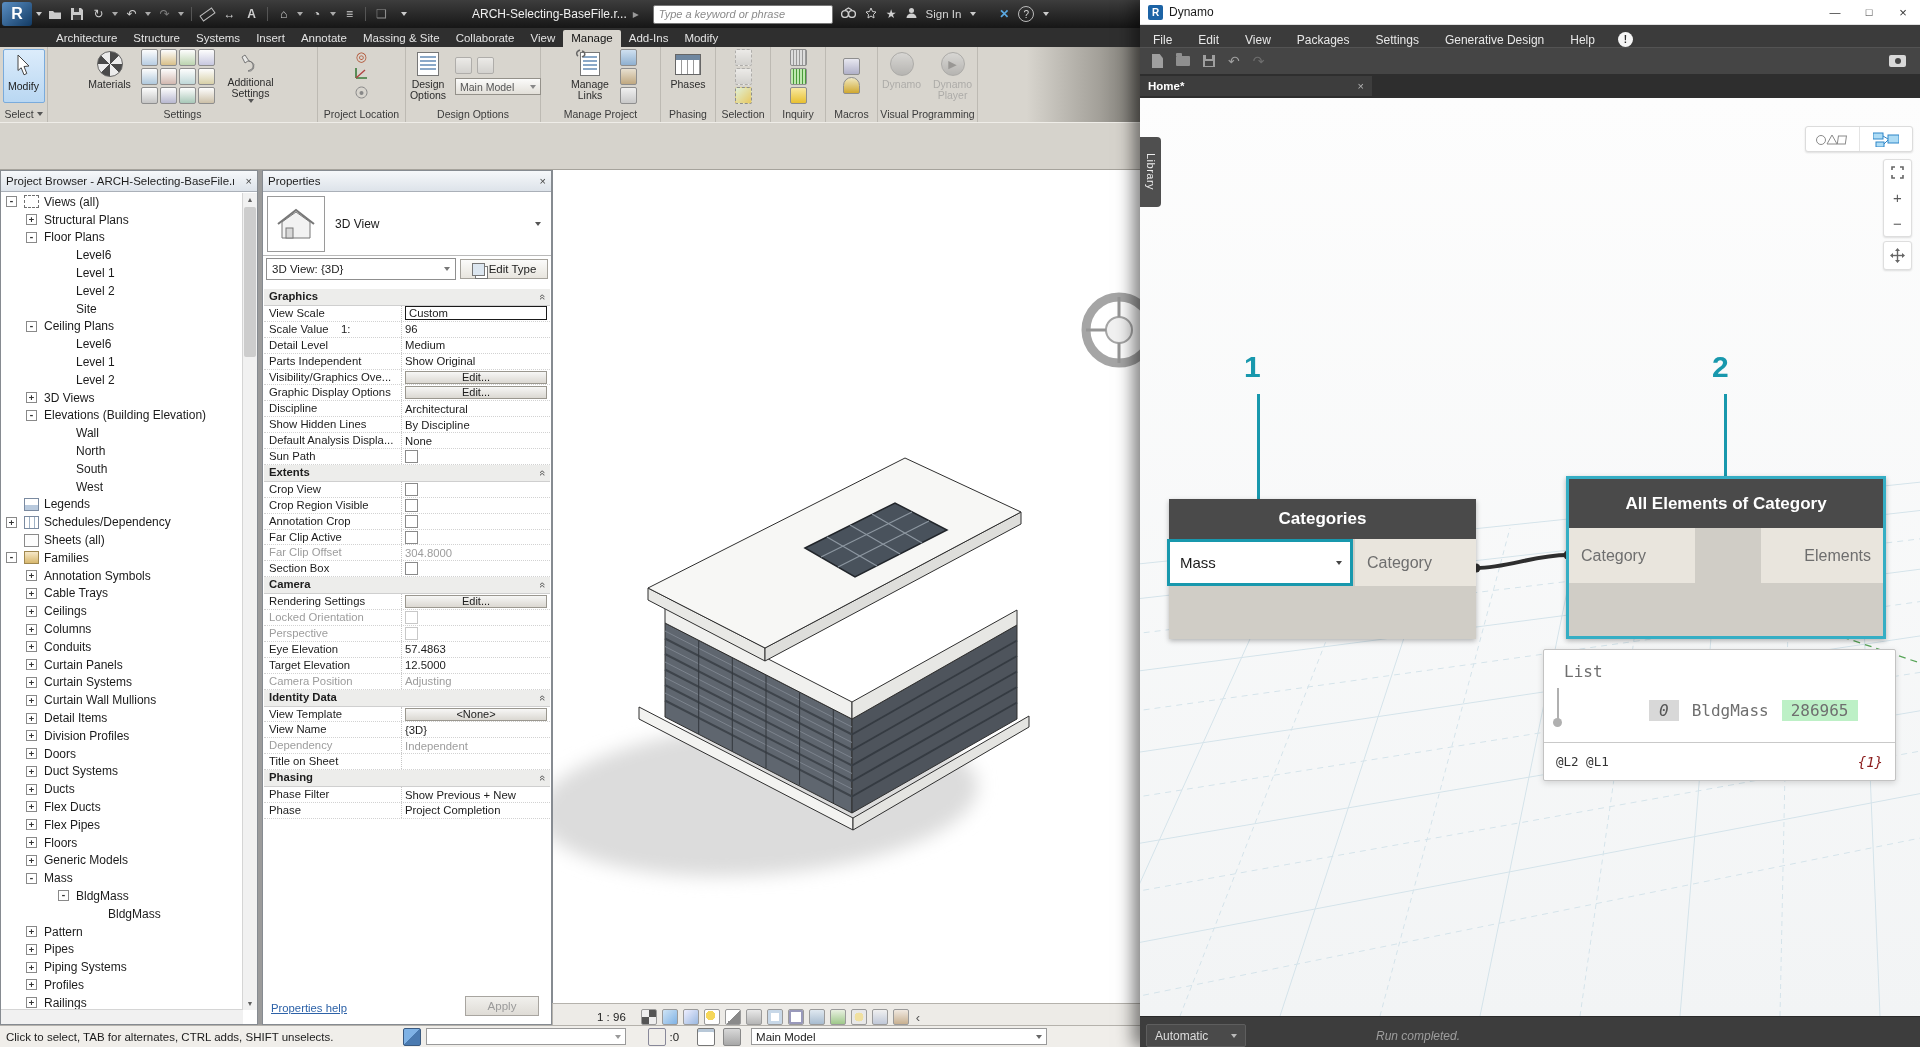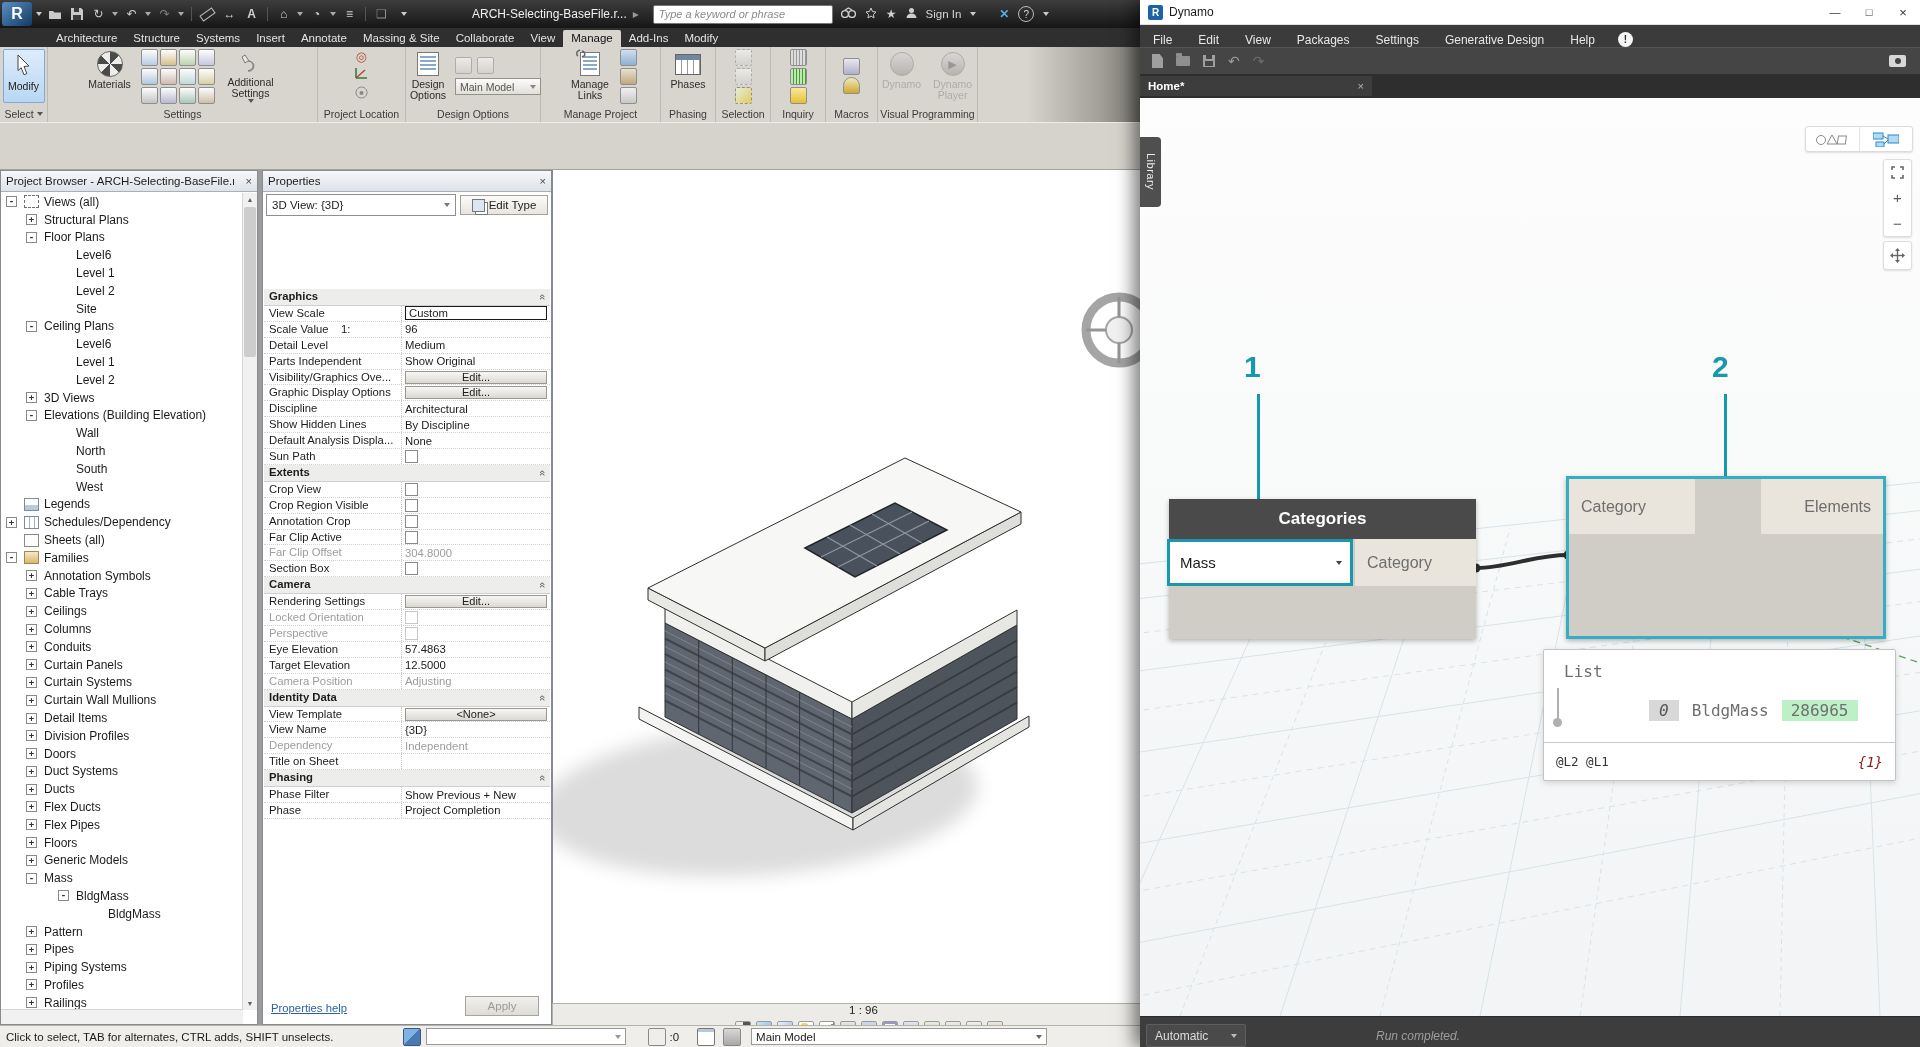--- a/index.html
+++ b/index.html
@@ -86,21 +86,21 @@
   .prow[data-k="inp"] .pv-inp{display:flex;align-items:center;border:1.5px solid #1a1a1a;background:#fff;height:12px;flex:1;padding:0 3px;}
   .prow[data-k="btn"] .pv-btn{display:block;flex:1;font-size:11px;font-family:"Liberation Sans",sans-serif;background:linear-gradient(#f7f7f6,#dbd8d2);border:1px solid #9a978f;height:13px;line-height:11px;color:#1c1c1c;padding:0;}
   .prow[data-k="chk"] .pv-chk{display:block;width:11px;height:11px;border:1px solid #8a8a8a;background:#fff;}
   .prow[data-g="1"] .pl,.prow[data-g="1"] .pv-txt{color:#9d9d9d;}
   .prow[data-g="1"] .pv-chk{border-color:#c8c8c8;}
   #prop-help{position:absolute;left:8px;bottom:10px;font-size:11.3px;color:#2d62a8;text-decoration:underline;}
   #apply-btn{position:absolute;right:12px;bottom:8px;width:74px;height:20px;background:linear-gradient(#f1f0ed,#dfdcd6);border:1px solid #a8a5a0;color:#9a9a9a;font-size:11.5px;font-family:"Liberation Sans",sans-serif;}
   
   #rv-canvas{position:absolute;left:552px;top:0;width:588px;height:833px;background:#fff;border-left:1px solid #868b91;overflow:hidden;}
   
-  #rv-viewbar{position:absolute;left:552px;top:833px;width:588px;height:28px;background:#edebe7;border:1px solid #b5b2ac;border-right:none;box-sizing:border-box;display:flex;align-items:center;gap:5px;padding-left:44px;flex-direction:column;}
+  #rv-viewbar{position:absolute;left:552px;top:833px;width:588px;height:28px;background:#edebe7;border:1px solid #b5b2ac;border-right:none;box-sizing:border-box;display:flex;align-items:center;gap:5px;padding-left:44px;}
   #vb-scale{font-size:11.5px;color:#222;margin-right:10px;}
   .vci{width:16px;height:16px;border-radius:2px;border:1px solid #9a9a9a;box-sizing:border-box;}
   
   #rv-status{position:absolute;left:0;top:1025px;width:1140px;height:22px;background:#f0eeea;border-top:1px solid #b5b2ac;display:flex;align-items:center;font-size:11.5px;color:#1c1c1c;box-sizing:border-box;}
   #sb-hint{padding-left:6px;white-space:nowrap;}
   .sb-dd{height:17px;background:#fff;border:1px solid #9a9a9a;display:flex;align-items:center;justify-content:space-between;padding:0 4px;box-sizing:border-box;font-size:11.5px;color:#222;}
   .sb-ico{width:16px;height:16px;border-radius:2px;}
   
   #dynamo{position:absolute;left:1140px;top:0;width:780px;height:1047px;background:#f7f7f7;box-shadow:-7px 0 16px rgba(0,0,0,.5);}
   #dy-titlebar{height:24px;background:#fff;display:flex;align-items:center;border-bottom:1px solid #e0e0e0;}
@@ -695,20 +695,31 @@
           <span class="sa" style="bottom:0">▼</span>
         </div>
         <div class="scrollh"></div>
       </div>
 
       <div class="panel" id="prop-panel">
         <div class="ptitle">
           <span>Properties</span>
           <span class="px">×</span>
         </div>
+        <div id="type-selector">
+          <div id="type-box">
+            <svg width="40" height="36" viewBox="0 0 40 36">
+                <path d="M6 16 L20 6 L34 16 L34 32 L6 32 Z" fill="#f2f2f2" stroke="#777"></path>
+                <path d="M2 18 L20 4 L38 18" fill="none" stroke="#777" stroke-width="2"></path>
+                <rect x="10" y="22" width="7" height="10" fill="#d8d8d8" stroke="#777"></rect>
+              </svg>
+          </div>
+          <span id="type-label">3D View</span>
+          <span class="cdn" style="margin-right:6px"></span>
+        </div>
         <div id="combo-row">
           <div id="inst-combo">
               <span>3D View: {3D}</span>
               <span class="cdn" style="border-top-color:#777"></span>
             </div>
           <button id="edit-type">
               <span class="et-ico"></span>
               <span>Edit Type</span>
             </button>
         </div>
@@ -1182,20 +1193,21 @@
           <div id="cat-dropdown">
             <span>Mass</span>
             <span class="cdn" style="border-top-color:#444"></span>
           </div>
           <div class="port" style="margin-left:auto;width:121px;height:47px">Category</div>
         </div>
         <div class="nbody"></div>
       </div>
 
       <div class="dnode" id="node-allelem">
+        <div class="nhead">All Elements of Category</div>
         <div class="nports">
           <div class="port" style="width:126px;height:55px">Category</div>
           <div class="port" style="margin-left:auto;width:122px;height:55px;justify-content:flex-end">Elements</div>
         </div>
         <div class="nbody"></div>
       </div>
 
       <div id="bubble">
         <span class="btitle">List</span>
         <span class="pinline"></span>

